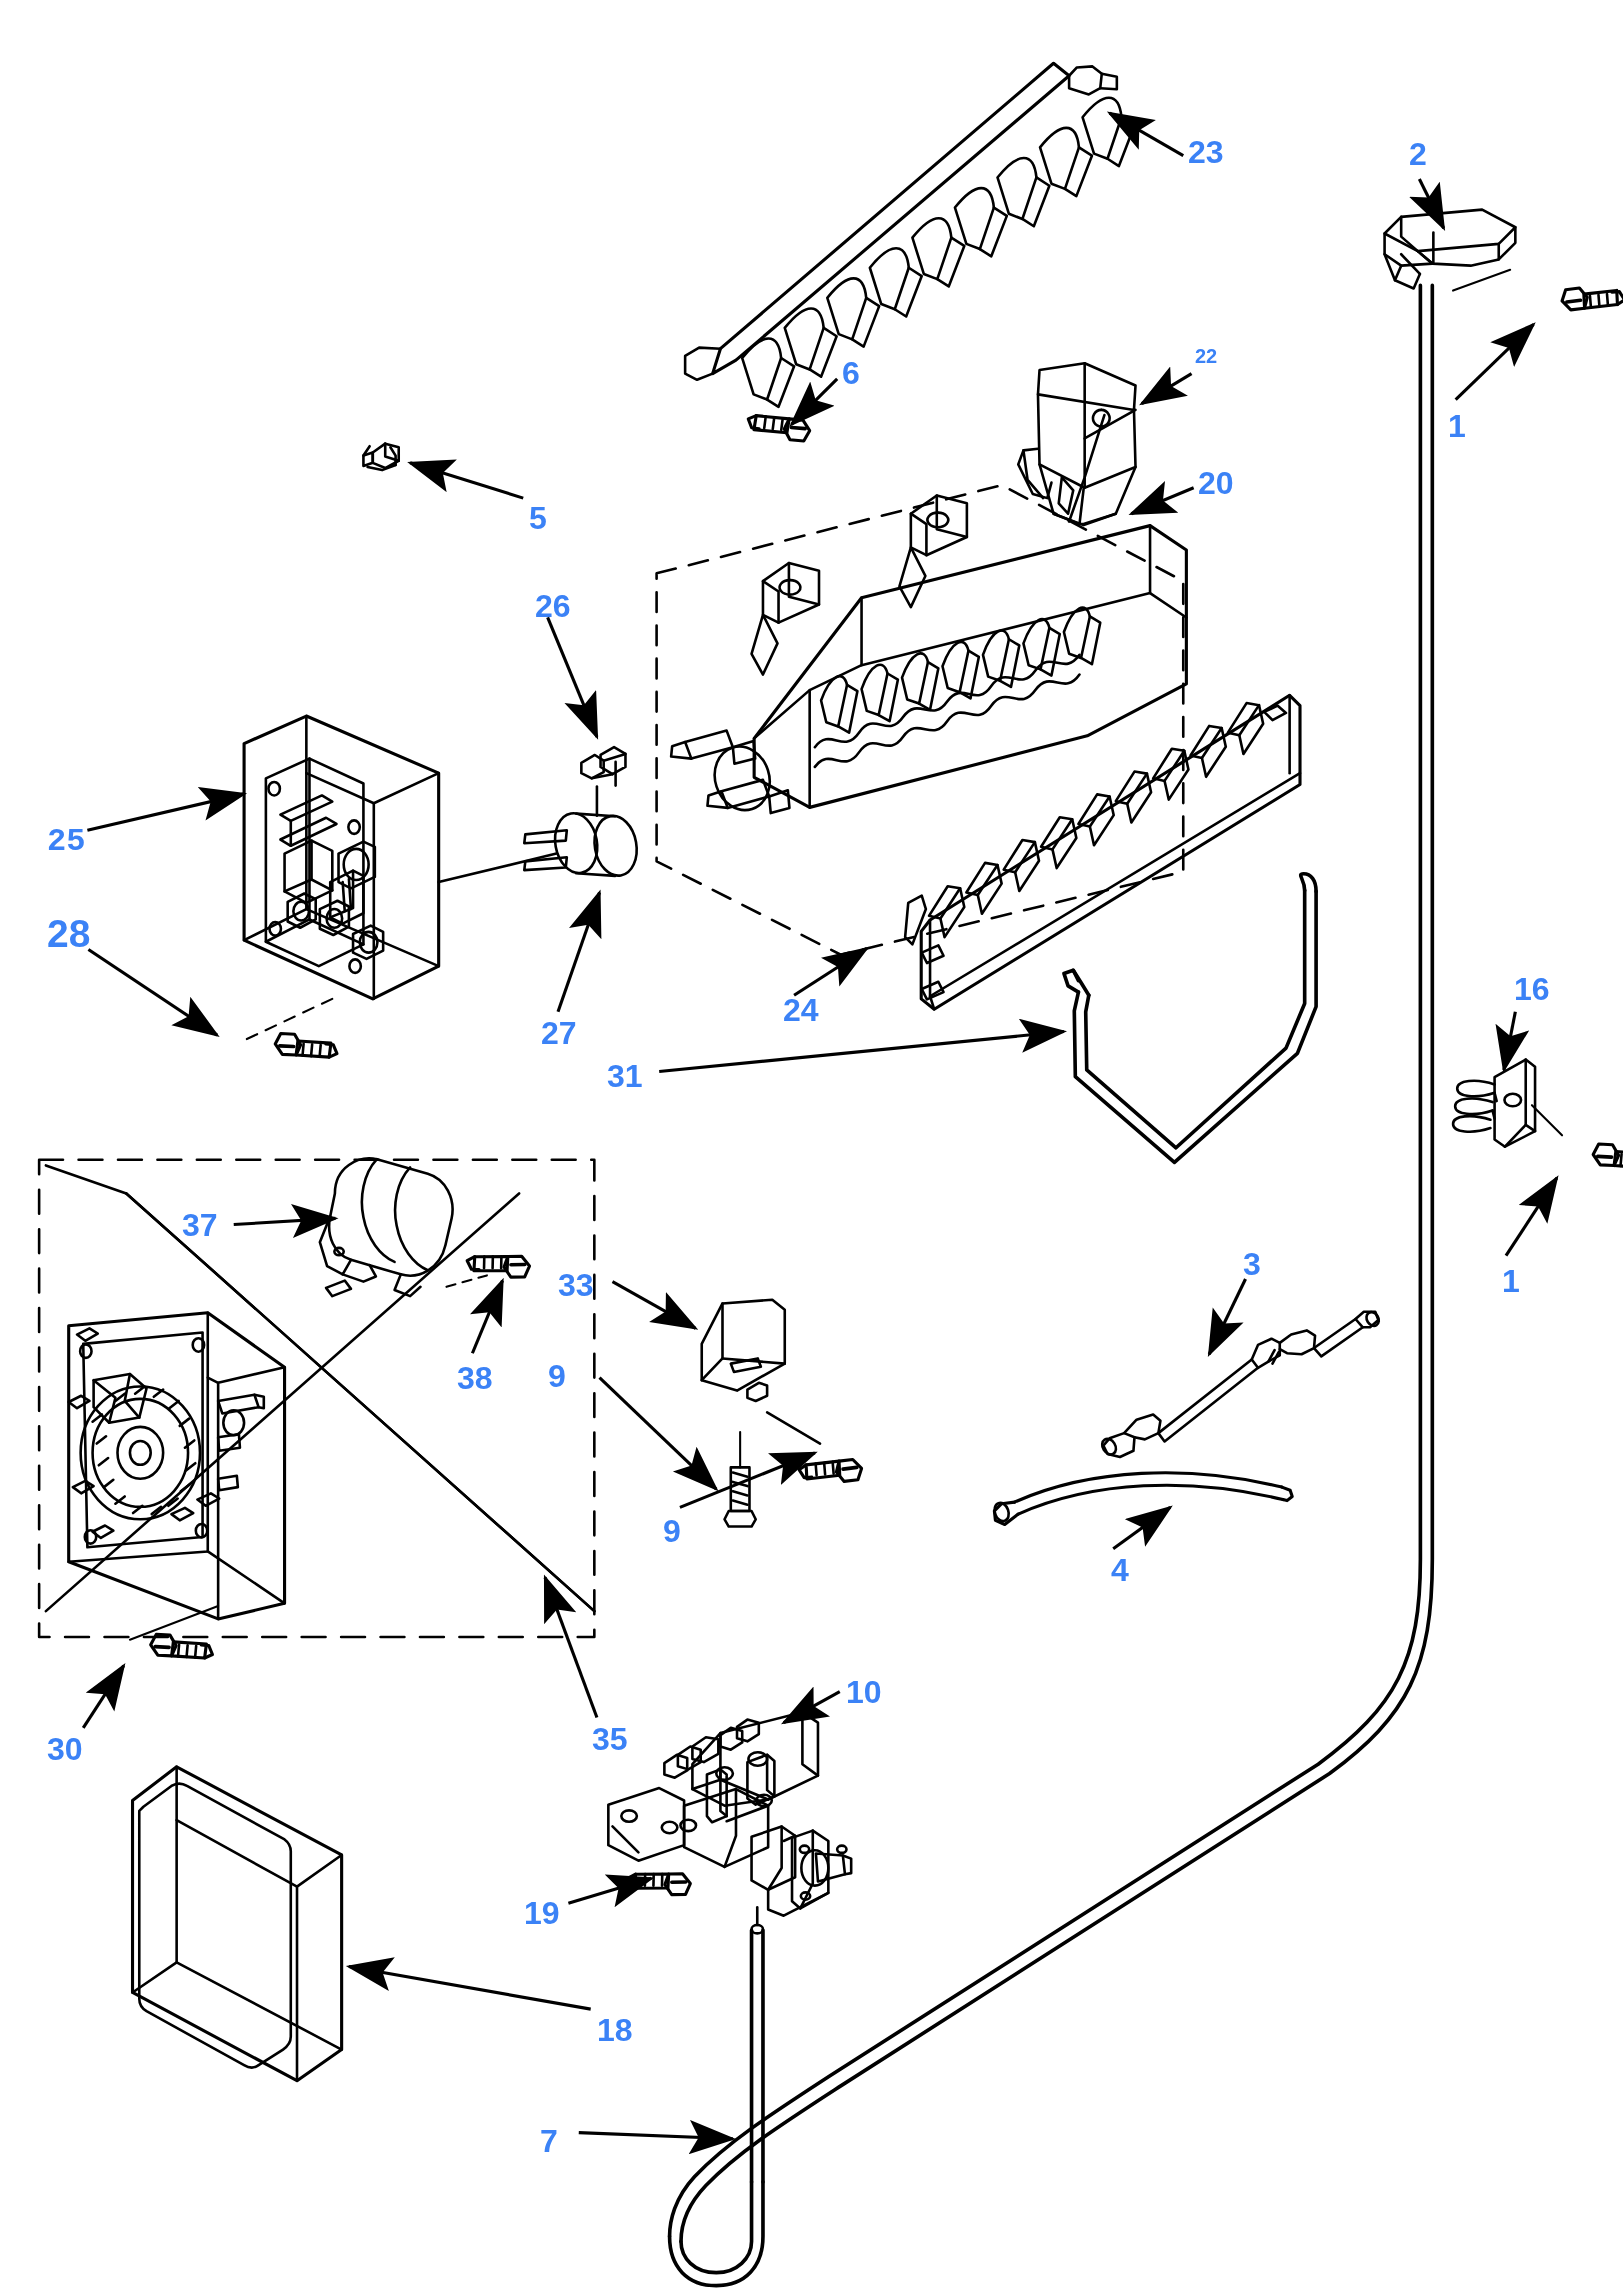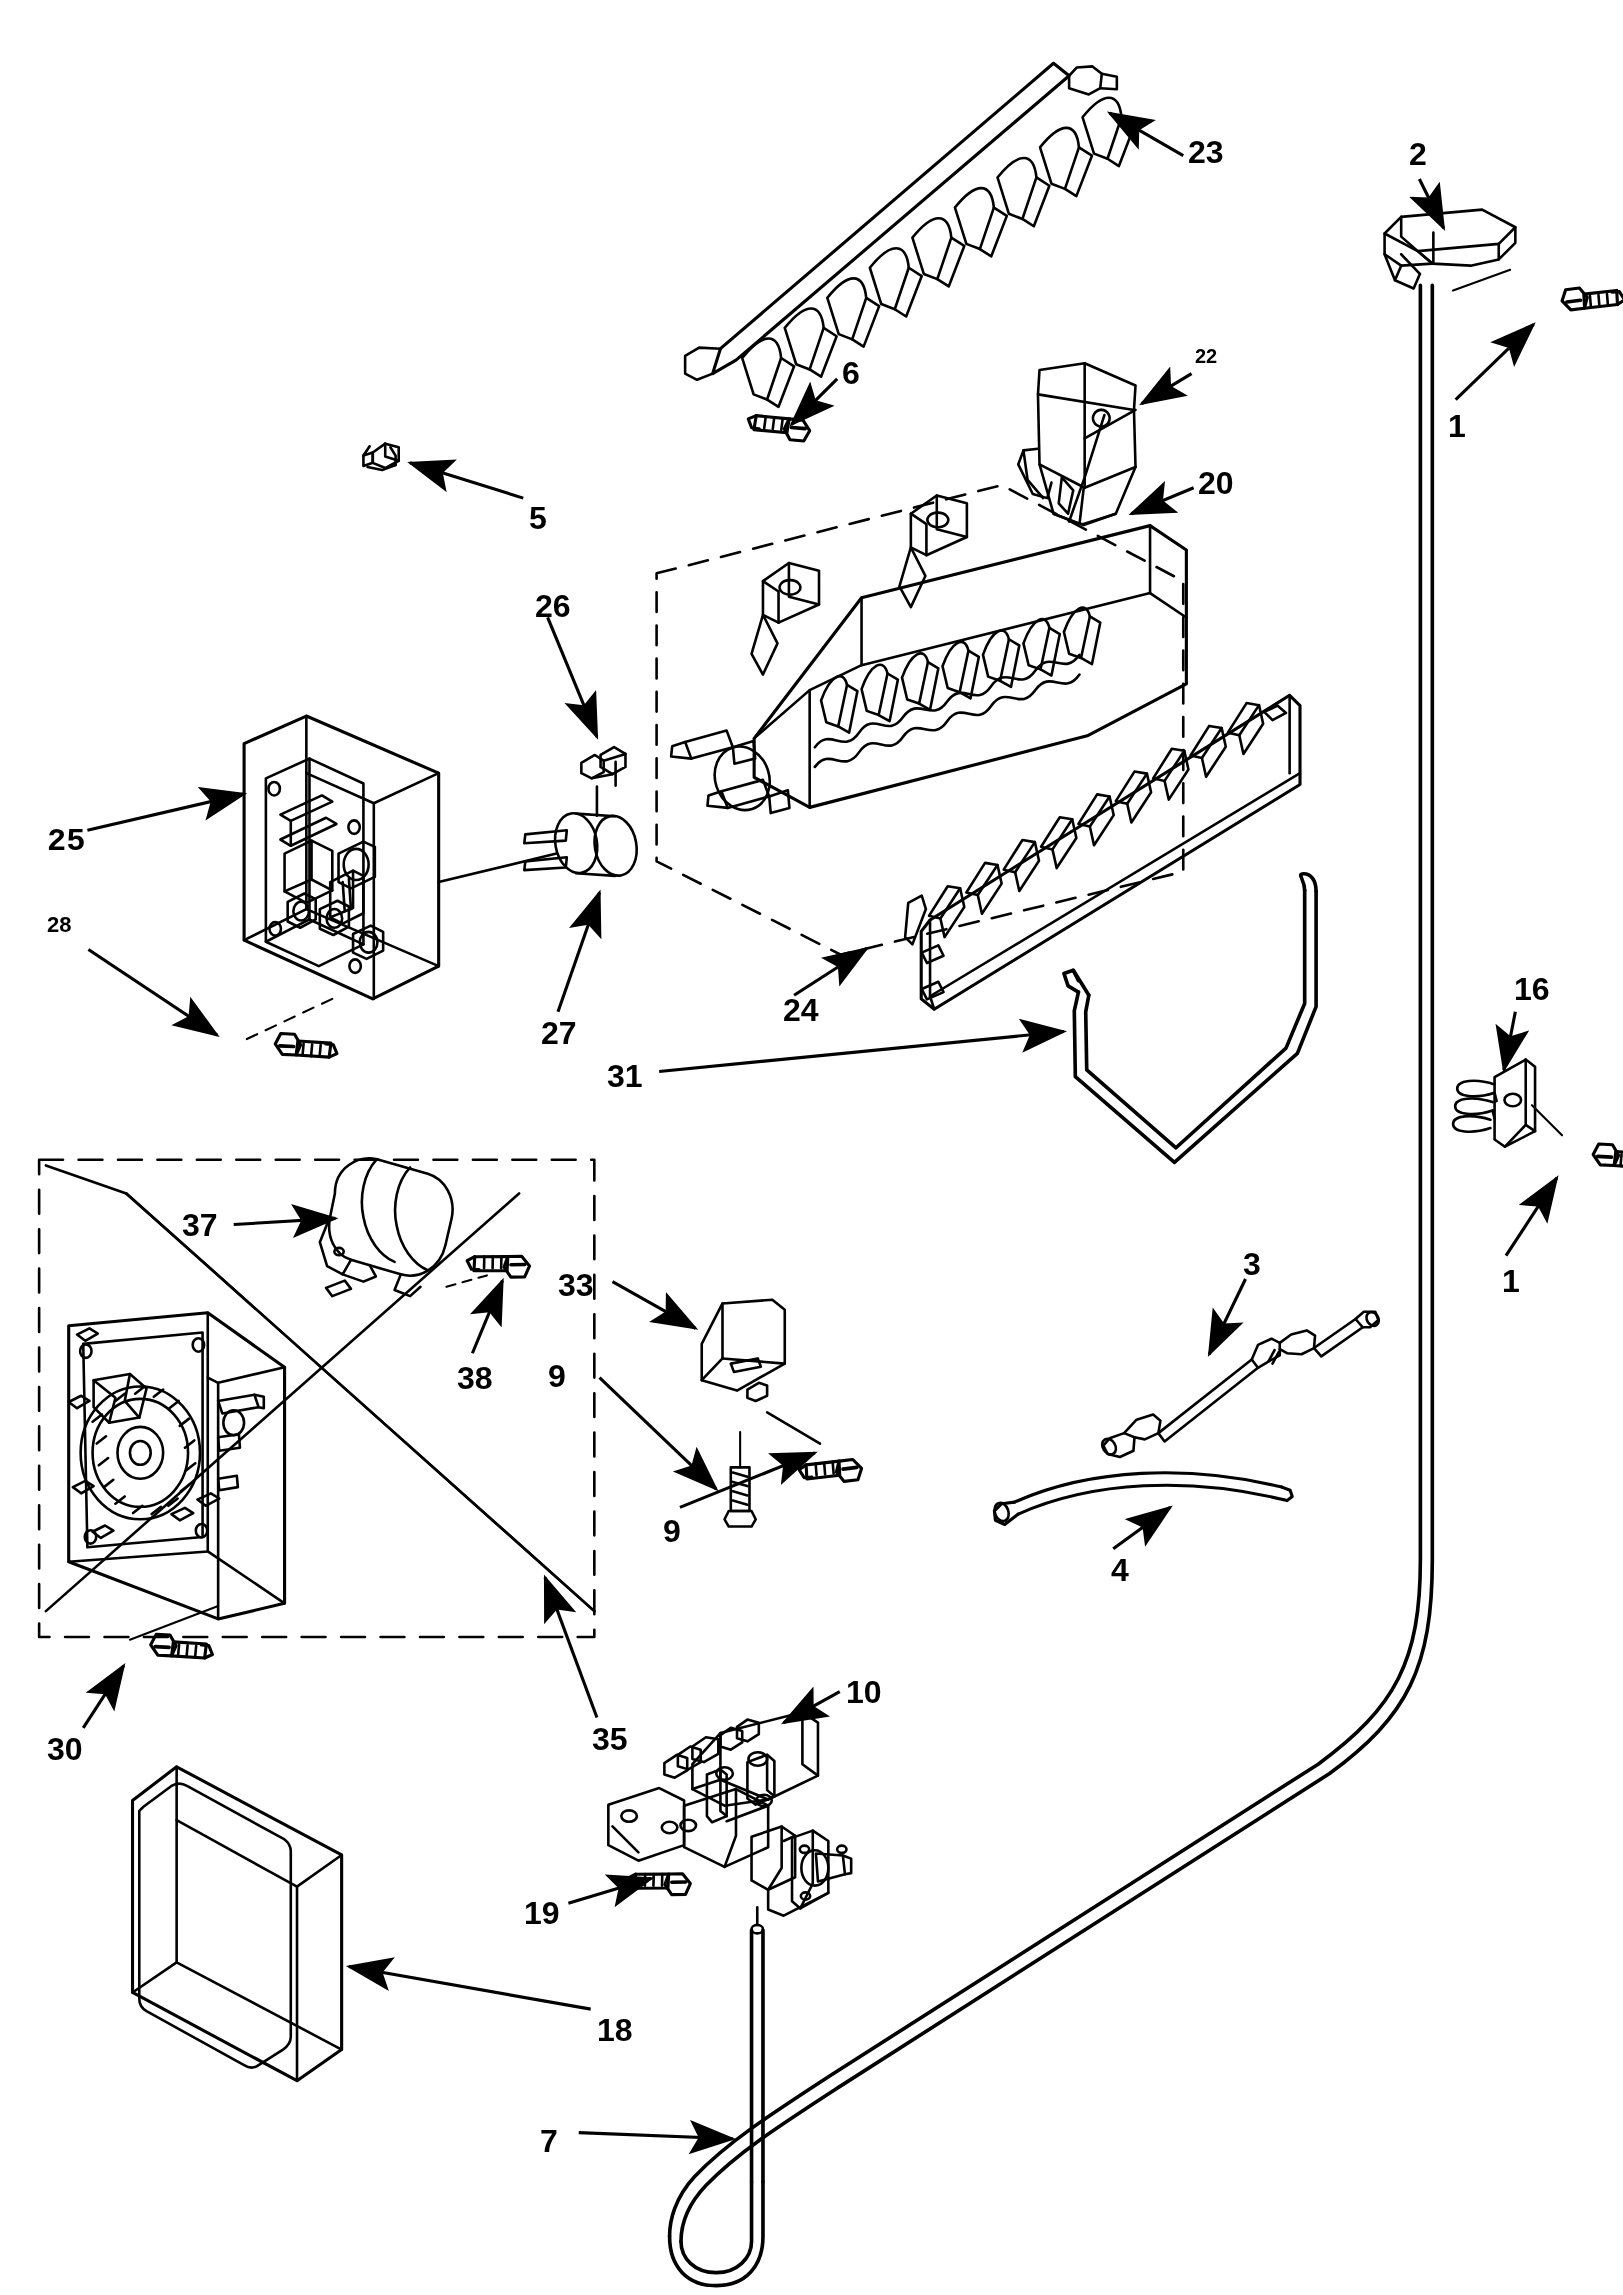--- a/index.html
+++ b/index.html
@@ -20,21 +20,21 @@
   #parts-svg {
     position: absolute;
     top: 0; left: 0;
     width: 1624px;
     height: 2295px;
   }
   .callout {
     position: absolute;
     font-family: "Liberation Sans", sans-serif;
     font-weight: 700;
-    color: #000000;
+    color: #3b82f6;
     line-height: 1;
     white-space: nowrap;
     -webkit-user-select: none;
     user-select: none;
   }
 </style>
 </head>
 <body>
 
 <div id="diagram-root">
@@ -468,21 +468,21 @@
 
   <div class="callout" style="left:1188px; top:136px; font-size:32px;">23</div>
   <div class="callout" style="left:1409px; top:138px; font-size:32px;">2</div>
   <div class="callout" style="left:1448px; top:410px; font-size:32px;">1</div>
   <div class="callout" style="left:842px; top:357px; font-size:32px;">6</div>
   <div class="callout" style="left:1195px; top:346px; font-size:20px;">22</div>
   <div class="callout" style="left:1198px; top:467px; font-size:32px;">20</div>
   <div class="callout" style="left:529px; top:502px; font-size:32px;">5</div>
   <div class="callout" style="left:535px; top:590px; font-size:32px;">26</div>
   <div class="callout" style="left:47px; top:826px; font-size:32px;font-family:Liberation Mono, monospace;">25</div>
-  <div class="callout" style="left:47px; top:914px; font-size:22px;">28</div>
+  <div class="callout" style="left:47px; top:914px; font-size:39px;">28</div>
   <div class="callout" style="left:541px; top:1017px; font-size:32px;">27</div>
   <div class="callout" style="left:759px; top:994px; font-size:32px;margin-left:24px;">24</div>
   <div class="callout" style="left:607px; top:1060px; font-size:32px;">31</div>
   <div class="callout" style="left:1502px; top:973px; font-size:32px;margin-left:12px;">16</div>
   <div class="callout" style="left:1502px; top:1265px; font-size:32px;">1</div>
   <div class="callout" style="left:182px; top:1209px; font-size:32px;">37</div>
   <div class="callout" style="left:457px; top:1362px; font-size:32px;">38</div>
   <div class="callout" style="left:558px; top:1269px; font-size:32px;">33</div>
   <div class="callout" style="left:548px; top:1360px; font-size:32px;">9</div>
   <div class="callout" style="left:663px; top:1515px; font-size:32px;">9</div>

